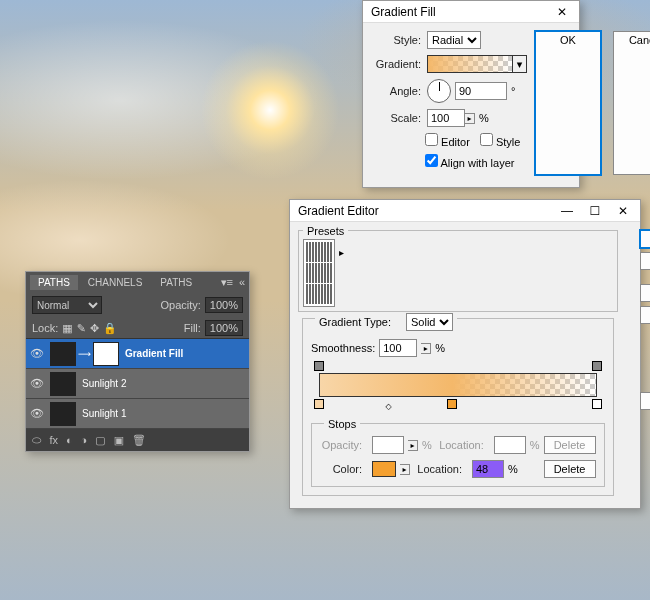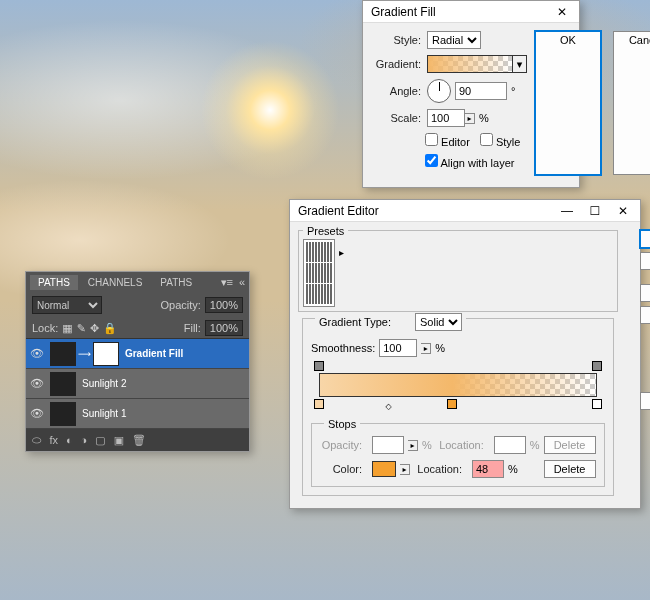--- a/index.html
+++ b/index.html
@@ -216,21 +216,21 @@
               <div class="sw" style="background: linear-gradient(to right, rgb(170, 68, 0), rgb(255, 187, 0), rgb(255, 255, 136));"></div>
               <div class="sw" style="background: linear-gradient(to right, rgb(255, 255, 255), rgb(204, 204, 204));"></div>
               <div class="sw" style="background: linear-gradient(to right, rgb(240, 240, 240), rgb(240, 240, 240));"></div>
             </div>
           <span style="font-size:10px">▸</span>
         </div>
       </div>
 
       <div class="fieldset">
         <span class="legend"><span>Gradient Type:</span>
-          <select style="margin-left:21px"><option>Solid</option></select>
+          <select style="margin-left:12px"><option>Solid</option></select>
         </span>
         <div style="display:flex;align-items:center;gap:4px;margin-top:-6px">
           <span>Smoothness:</span>
           <input class="input" style="width: 38px;" value="100">
           <span class="spin">▸</span>
           <span>%</span>
         </div>
         <div class="stop-row">
           <div class="stop op" style="left:0%"></div>
           <div class="stop op" style="left:100%"></div>
@@ -256,21 +256,21 @@
             <span class="lbl disabled" style="width:54px">Location:</span>
             <input class="input disabled" style="width: 32px;" disabled="">
             <span class="disabled">%</span>
             <div class="btn disabled" style="margin-left:auto;width:52px">Delete</div>
           </div>
           <div style="display:flex;align-items:center;gap:4px;margin-top:6px">
             <span class="lbl" style="width:48px">Color:</span>
             <span class="col-swatch" style="background:#f4a030"></span>
             <span class="spin">▸</span>
             <span class="lbl" style="width:54px">Location:</span>
-            <input class="input" style="width: 32px; background: #fca5a5;" value="48">
+            <input class="input" style="width: 32px; background: #8b5cf6;" value="48">
             <span>%</span>
             <div class="btn" style="margin-left:auto;width:52px">Delete</div>
           </div>
         </div>
       </div>
     </div>
     <div class="side">
       <div class="btn primary">OK</div>
       <div class="btn">Cancel</div>
       <div style="height:6px"></div>

